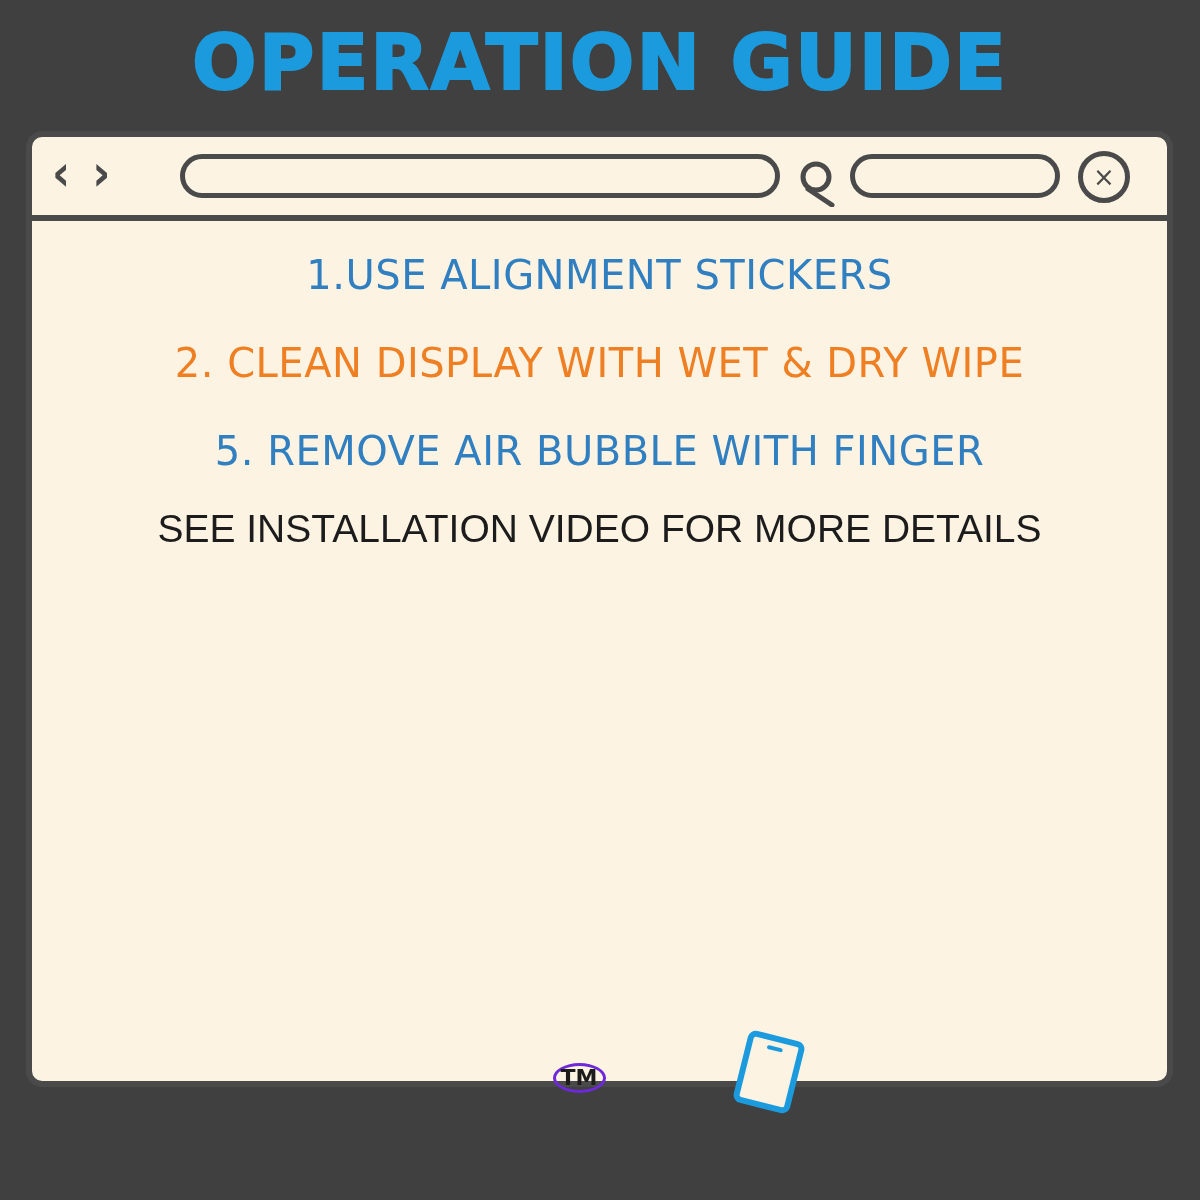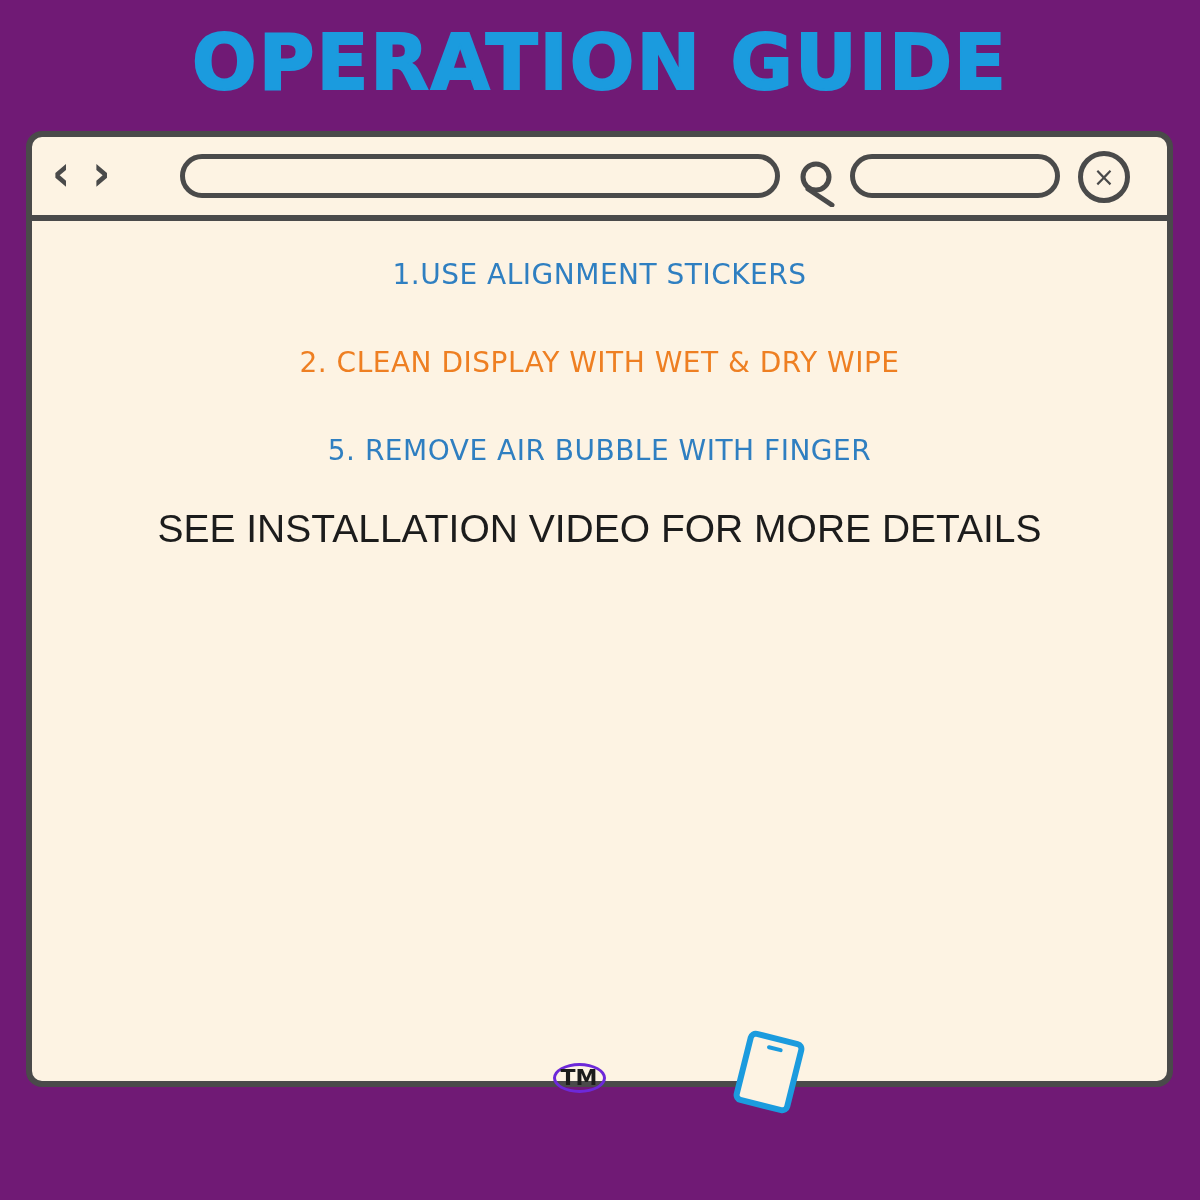--- a/index.html
+++ b/index.html
@@ -12,21 +12,21 @@
     height: 1200px;
     overflow: hidden;
     font-family: "Liberation Sans", sans-serif;
     position: relative;
   }
 
   .page {
     width: 1200px;
     height: 1200px;
     position: relative;
-    background: #701a75;
+    background: #404040;
   }
 
   
   .title {
     position: absolute;
     top: 18px;
     left: 0;
     width: 1200px;
     text-align: center;
     font-size: 76px;
@@ -123,21 +123,21 @@
     font-family: "DejaVu Sans", sans-serif;
   }
 
   
   .content {
     position: relative;
     padding: 18px 40px 0 40px;
   }
 
   .step {
-    font-size: 28px;
+    font-size: 40px;
     line-height: 52px;
     font-family: "DejaVu Sans", sans-serif;
     font-weight: 500;
     letter-spacing: 0.5px;
     margin: 4px 0 36px 0;
     text-align: center;
   }
   .step.blue { color: #2f7fc1; }
   .step.orange { color: #ee7f22; }
 

